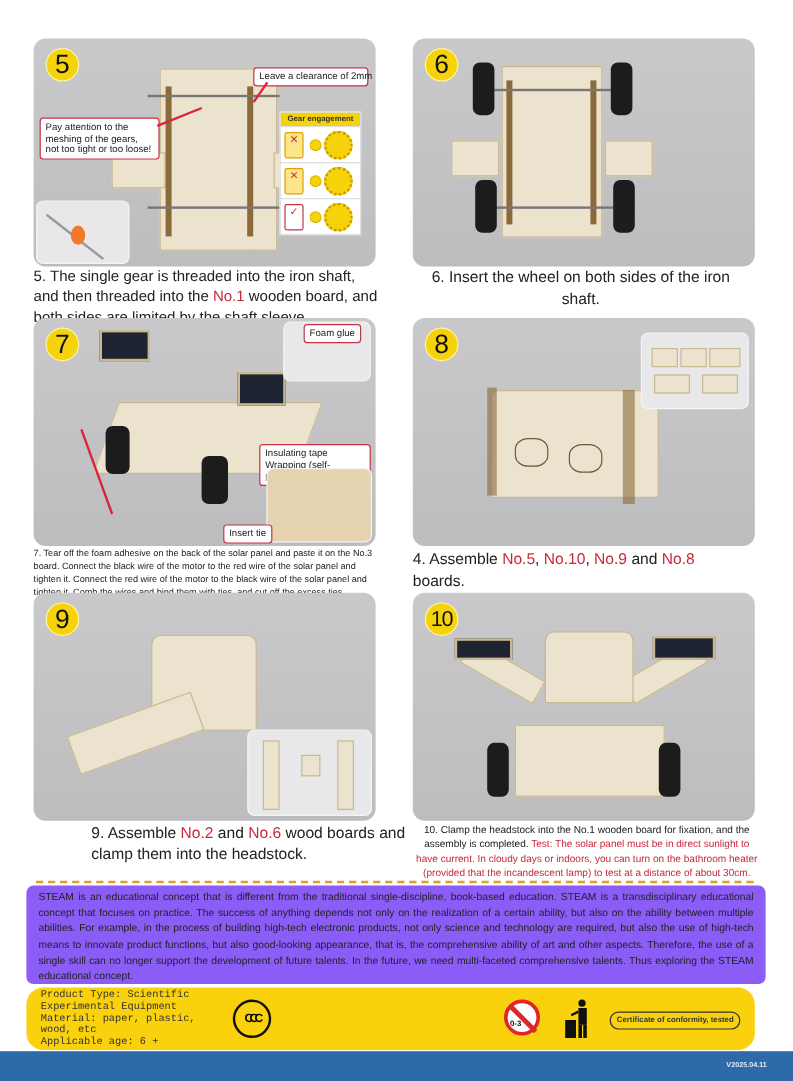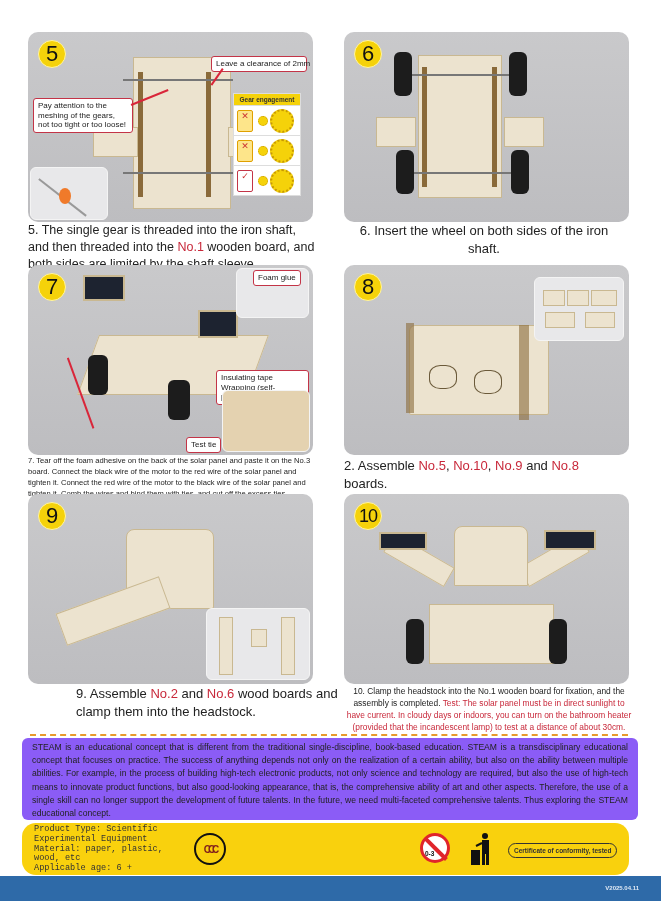--- a/index.html
+++ b/index.html
@@ -31,21 +31,21 @@
   .gear-tag { position: absolute; left: 3px; top: 4px; width: 16px; height: 22px; border: 1px solid #e0a000; border-radius: 2px; background: #fde58a; font-size: 9px; text-align: center; color: #c33; }
   .gear-tag.ok { background: #fff; border-color: #c33447; }
   .gear-s { position: absolute; left: 24px; top: 10px; width: 10px; height: 10px; border-radius: 50%; background: #f5d20a; border: 1.5px dotted #c99a00; }
   .gear-l { position: absolute; left: 36px; top: 3px; width: 24px; height: 24px; border-radius: 50%; background: #f5d20a; border: 2px dotted #c99a00; }
 
   .dashline { position: absolute; left: 30px; top: 734px; width: 598px; height: 0; border-top: 2px dashed #e89a2c; }
   .steam { position: absolute; left: 22px; top: 738px; width: 616px; height: 82px; background: #8b5cf6; border-radius: 6px; padding: 3px 10px; font-size: 8.6px; line-height: 13.2px; text-align: justify; color: #222; }
 
   .infobar { position: absolute; left: 22px; top: 823px; width: 607px; height: 52px; background: #f9d10d; border-radius: 14px; }
   .info-text { position: absolute; left: 12px; top: 2px; font-family: "Liberation Mono", monospace; font-size: 8.6px; line-height: 9.8px; color: #333; white-space: pre; }
-  .ccc { position: absolute; left: 172px; top: 10px; width: 32px; height: 32px; border: 2px solid #111; border-radius: 50%; display: flex; align-items: center; justify-content: center; font-weight: bold; font-size: 12px; color: #7f1d1d; letter-spacing: -3px; }
+  .ccc { position: absolute; left: 172px; top: 10px; width: 32px; height: 32px; border: 2px solid #111; border-radius: 50%; display: flex; align-items: center; justify-content: center; font-weight: bold; font-size: 12px; color: #000000; letter-spacing: -3px; }
   .noage { position: absolute; left: 398px; top: 10px; width: 30px; height: 30px; border-radius: 50%; border: 3.5px solid #e0252b; background: #fff; }
   .noage .slash { position: absolute; left: -2px; top: 11px; width: 30px; height: 3.5px; background: #e0252b; transform: rotate(45deg); }
   .noage .age { position: absolute; left: 2px; top: 14px; font-size: 6.5px; font-weight: bold; color: #111; }
   .bin { position: absolute; left: 448px; top: 9px; width: 22px; height: 34px; }
   .cert { position: absolute; left: 486px; top: 20px; border: 1px solid #333; border-radius: 10px; padding: 3px 5px; font-size: 6.5px; font-weight: bold; color: #333; }
 
   .footer { position: absolute; left: 0; top: 876px; width: 661px; height: 25px; background: #2e6aa8; }
   .footer .ver { position: absolute; right: 22px; top: 9px; font-size: 6px; color: #dfe9f5; font-weight: bold; }
 </style>
 </head>
@@ -112,41 +112,41 @@
   <div class="wood" style="left:60px;top:70px;width:170px;height:60px;transform:skewX(-20deg);"></div>
   <div class="solar" style="left:55px;top:10px;width:42px;height:26px;"></div>
   <div class="solar" style="left:170px;top:45px;width:40px;height:28px;"></div>
   <div class="wheel" style="left:60px;top:90px;width:20px;height:40px;"></div>
   <div class="wheel" style="left:140px;top:115px;width:22px;height:40px;"></div>
   <div class="inset" style="left:208px;top:3px;width:73px;height:50px;"></div>
   <div class="callout" style="left:225px;top:5px;">Foam glue</div>
   <div class="arrow" style="left:40px;top:92px;width:75px;transform:rotate(70deg);"></div>
   <div class="callout" style="left:188px;top:105px;width:93px;">Insulating tape Wrapping (self-provided)</div>
   <div class="inset" style="left:194px;top:125px;width:88px;height:62px;background:#e4d2b0;"></div>
-  <div class="callout" style="left:158px;top:172px;">Test tie</div>
+  <div class="callout" style="left:158px;top:172px;">Insert tie</div>
 </div>
 <div class="caption small" style="left:28px;top:455px;width:290px;">7. Tear off the foam adhesive on the back of the solar panel and paste it on the No.3 board. Connect the black wire of the motor to the red wire of the solar panel and tighten it. Connect the red wire of the motor to the black wire of the solar panel and tighten it. Comb the wires and bind them with ties, and cut off the excess ties.</div>
 
 <div class="panel" style="left:344px;top:265px;width:285px;height:190px;">
   <div class="badge">8</div>
   <div class="wood" style="left:65px;top:60px;width:140px;height:90px;border-radius:6px 6px 2px 2px;"></div>
   <div class="stick" style="left:62px;top:58px;width:8px;height:90px;opacity:.6;"></div>
   <div class="stick" style="left:175px;top:60px;width:10px;height:95px;opacity:.6;"></div>
   <div style="position:absolute;left:85px;top:100px;width:28px;height:24px;border:1.2px solid #6b5a3a;border-radius:40%;"></div>
   <div style="position:absolute;left:130px;top:105px;width:28px;height:24px;border:1.2px solid #6b5a3a;border-radius:40%;"></div>
   <div class="inset" style="left:190px;top:12px;width:90px;height:64px;">
     <div class="wood" style="left:8px;top:12px;width:22px;height:16px;"></div>
     <div class="wood" style="left:32px;top:12px;width:22px;height:16px;"></div>
     <div class="wood" style="left:56px;top:12px;width:26px;height:16px;"></div>
     <div class="wood" style="left:10px;top:34px;width:30px;height:16px;"></div>
     <div class="wood" style="left:50px;top:34px;width:30px;height:16px;"></div>
   </div>
 </div>
 <div class="caption" style="left:344px;top:457px;width:280px;font-size:13px;line-height:18px;">
-  <span>2. Assemble </span><span class="red">No.5</span><span>, </span><span class="red">No.10</span><span>, </span><span class="red">No.9</span><span> and </span><span class="red">No.8</span><span> boards.</span>
+  <span>4. Assemble </span><span class="red">No.5</span><span>, </span><span class="red">No.10</span><span>, </span><span class="red">No.9</span><span> and </span><span class="red">No.8</span><span> boards.</span>
 </div>
 
 <div class="panel" style="left:28px;top:494px;width:285px;height:190px;">
   <div class="badge">9</div>
   <div class="wood" style="left:98px;top:35px;width:88px;height:80px;border-radius:8px 8px 2px 2px;"></div>
   <div class="wood" style="left:30px;top:100px;width:110px;height:34px;transform:rotate(-20deg);"></div>
   <div class="inset" style="left:178px;top:114px;width:104px;height:72px;">
     <div class="wood" style="left:12px;top:8px;width:14px;height:58px;"></div>
     <div class="wood" style="left:44px;top:20px;width:16px;height:18px;"></div>
     <div class="wood" style="left:74px;top:8px;width:14px;height:58px;"></div>

